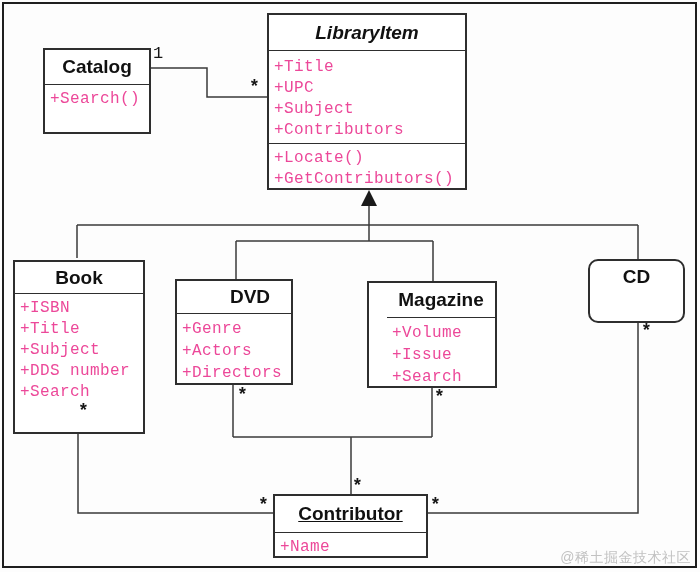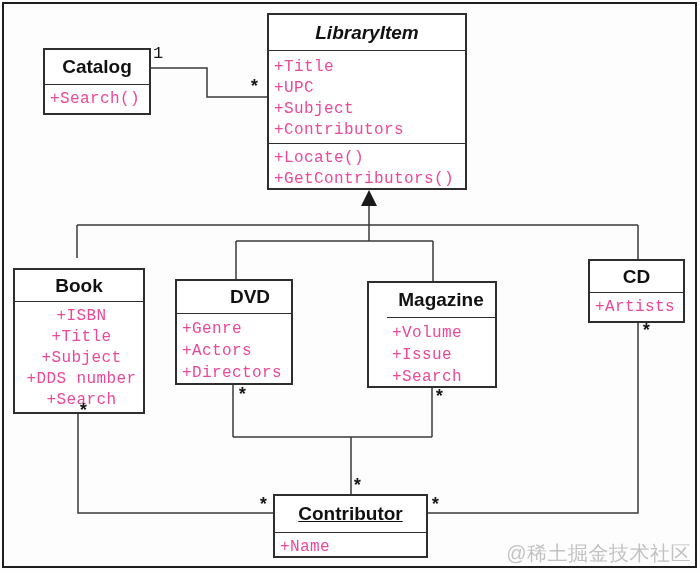--- a/index.html
+++ b/index.html
@@ -47,32 +47,32 @@
     font-size:16px;
     line-height:21px;
     letter-spacing:0.4px;
     color:#ec4899;
     padding-left:5px;
     white-space:nowrap;
   }
   .lh22 .member{line-height:22px;}
 
   
-  #box-catalog{left:43px;top:48px;width:108px;height:67px;}
+  #box-catalog{left:43px;top:48px;width:108px;height:86px;}
   #box-catalog .box-title{height:34px;}
   #box-library{left:267px;top:13px;width:200px;height:177px;}
   #box-library .box-title{height:35px;text-align:center;}
   #box-library .attrs{height:93px;flex:0 0 auto;padding-top:6px;}
-  #box-book{left:13px;top:268px;width:132px;height:146px;text-align:center;}
+  #box-book{left:13px;top:260px;width:132px;height:174px;}
   #box-book .box-title{height:31px;}
   #box-dvd{left:175px;top:279px;width:118px;height:106px;}
   #box-dvd .box-title{height:32px;margin-left:32px;}
   #box-magazine{left:367px;top:281px;width:130px;height:107px;padding-left:18px;}
   #box-magazine .box-title{height:34px;}
-  #box-cd{left:588px;top:259px;width:97px;height:64px;}
+  #box-cd{left:588px;top:259px;width:97px;height:64px;border-radius:10px;}
   #box-cd .box-title{height:31px;}
   #box-contributor{left:273px;top:494px;width:155px;height:64px;}
   #box-contributor .box-title{height:36px;text-decoration:underline;}
 
   .mult{
     position:absolute;
     z-index:3;
     font-family:"Liberation Mono","DejaVu Sans Mono",monospace;
     font-size:18px;
     line-height:16px;
@@ -86,21 +86,21 @@
   #m-mag-star{left:434px;top:389px;}
   #m-cd-star{left:641px;top:323px;}
   #m-con-top{left:352px;top:478px;}
   #m-con-left{left:258px;top:497px;}
   #m-con-right{left:430px;top:497px;}
 
   .watermark{
     position:absolute;
     z-index:4;
     right:9px;bottom:5px;
-    font-size:20px;
+    font-size:14px;
     color:#c2c2c2;
     letter-spacing:0.5px;
   }
 </style>
 </head>
 <body>
 
 <div class="canvas">
 
   <div class="frame"></div>
@@ -170,23 +170,20 @@
     <div class="box-title">Magazine</div>
     <div class="compartment">
       <div class="member">+Volume</div>
       <div class="member">+Issue</div>
       <div class="member">+Search</div>
     </div>
   </div>
 
   <div class="uml-box" id="box-cd">
     <div class="box-title">CD</div>
-    <div class="compartment">
-      <div class="member">+Artists</div>
-    </div>
   </div>
 
   <div class="uml-box" id="box-contributor">
     <div class="box-title">Contributor</div>
     <div class="compartment">
       <div class="member">+Name</div>
     </div>
   </div>
 
   <span class="mult" id="m-catalog-1">1</span>

